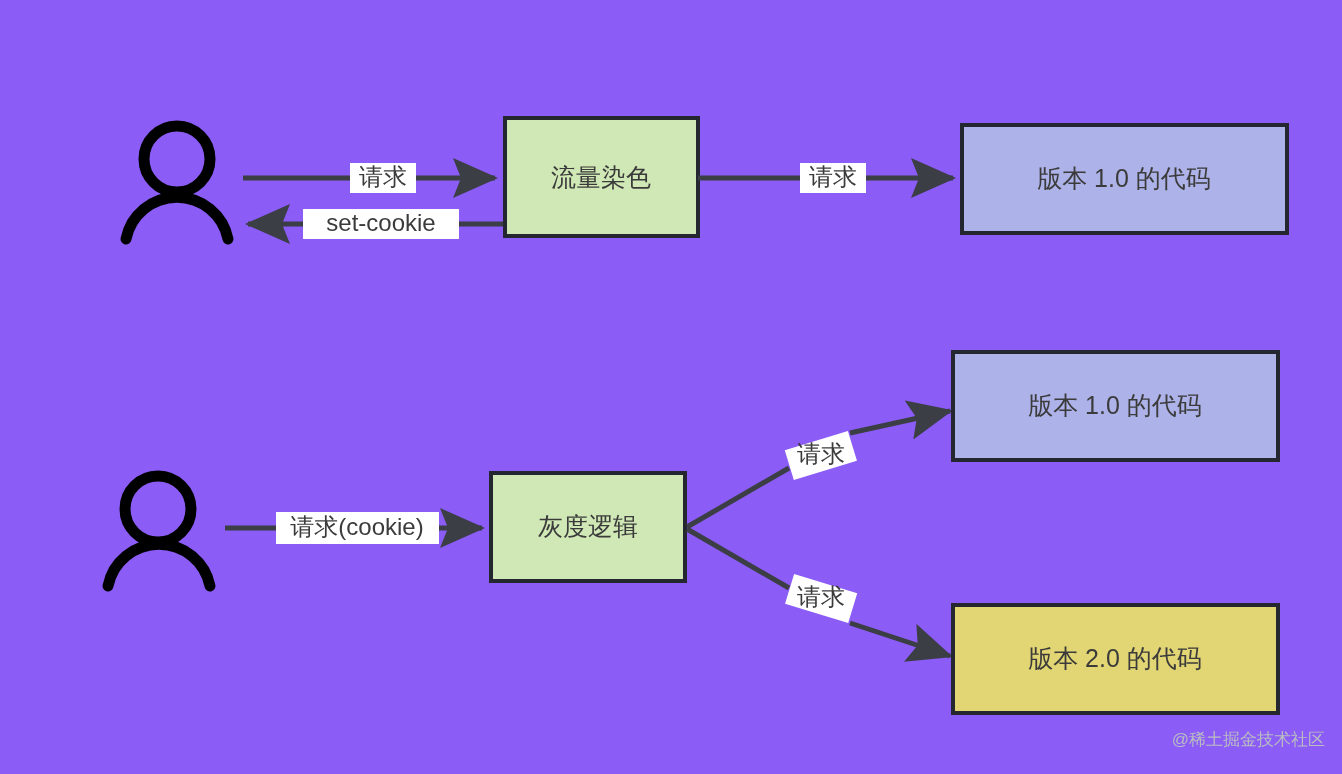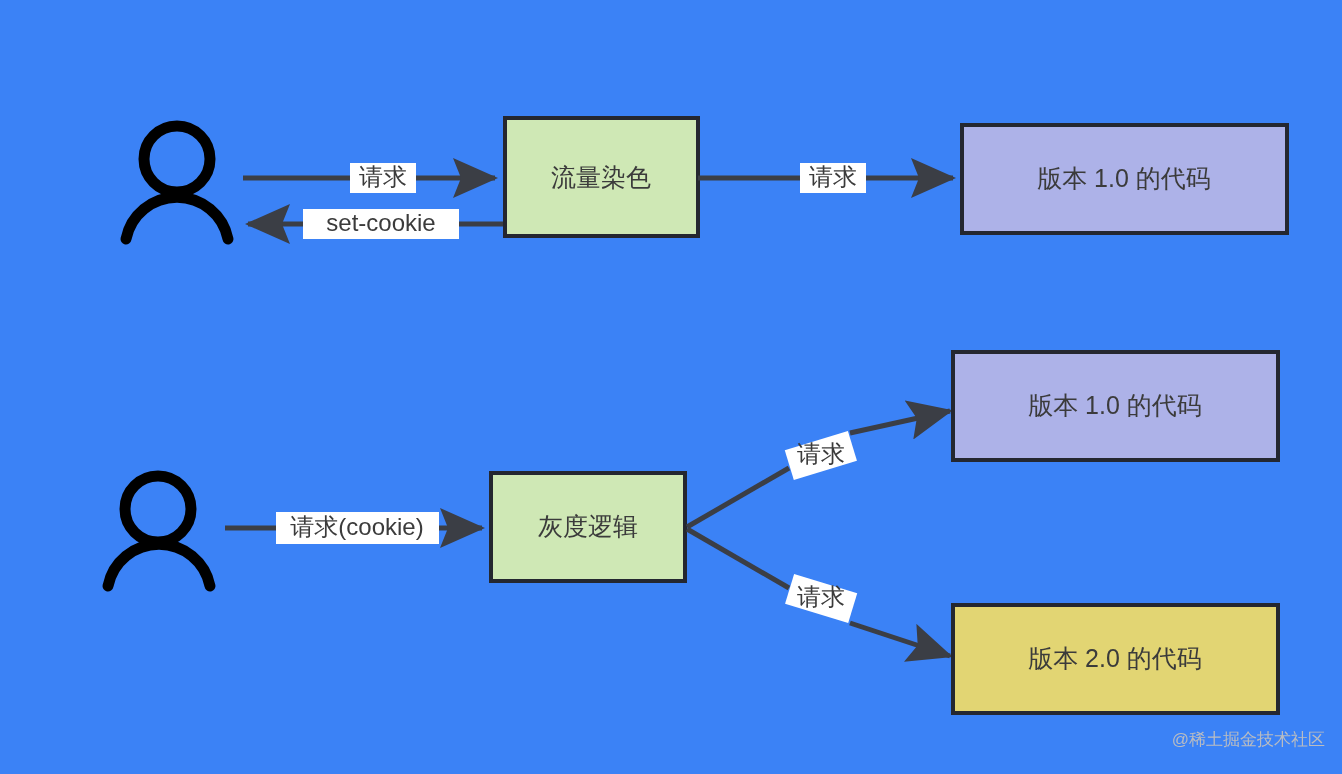--- a/index.html
+++ b/index.html
@@ -10,21 +10,21 @@
   body {
     width: 1342px;
     height: 774px;
     font-family: "Liberation Sans", sans-serif;
     overflow: hidden;
   }
   #diagram-root {
     position: relative;
     width: 1342px;
     height: 774px;
-    background: #3b82f6;
+    background: #8b5cf6;
   }
   svg#flow-svg {
     display: block;
     width: 1342px;
     height: 774px;
   }
   .node-box {
     stroke: #242730;
     stroke-width: 4;
   }

